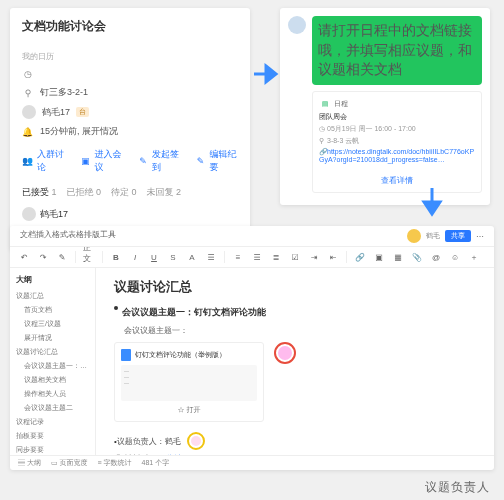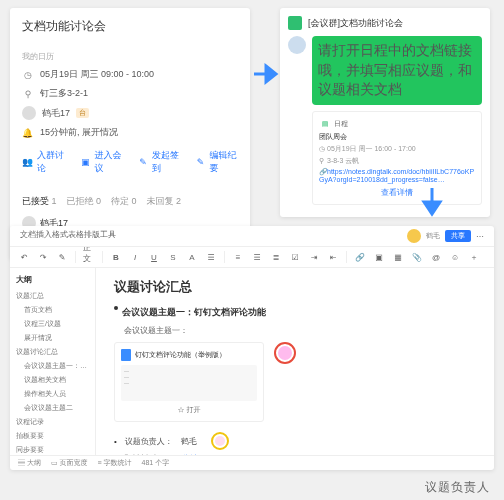--- a/index.html
+++ b/index.html
@@ -1,48 +1,48 @@
 <!DOCTYPE html>
 <html><head>
 <meta charset="utf-8">
 <style>
 *{box-sizing:border-box;margin:0;padding:0;font-family:"PingFang SC","Microsoft YaHei",sans-serif}
 body{width:504px;height:500px;background:#f0f0f0;position:relative;font-size:9px;color:#333}
 .panel{background:#fff;border-radius:3px;box-shadow:0 1px 4px rgba(0,0,0,.1);position:absolute}
 
 #card-event{left:10px;top:8px;width:240px;padding:10px 12px}
-#card-event h1{font-size:12px;font-weight:400}
+#card-event h1{font-size:12px;font-weight:700}
 .sub{color:#aaa;font-size:8px;margin-top:16px}
 .row{display:flex;align-items:center;gap:6px;margin-top:6px;font-size:9px;color:#555}
 .ic{width:12px;height:12px;display:inline-flex;align-items:center;justify-content:center;color:#888;flex:0 0 12px}
 .av{width:14px;height:14px;border-radius:50%;background:#ddd;display:inline-block}
 .lnk{color:#2878ff;word-break:break-all;font-size:8px;line-height:1.3;margin-top:8px}
 .btnrow{display:flex;gap:14px;margin-top:10px;font-size:9px}
 .btnrow span{color:#2878ff;display:flex;align-items:center;gap:3px}
 .btnrow .ic{color:#2878ff}
-.accept{margin-top:20px;display:flex;gap:10px;font-size:9px;color:#999}
+.accept{margin-top:12px;display:flex;gap:10px;font-size:9px;color:#999}
 .accept b{color:#333;font-weight:500}
 .organizer{margin-top:8px;display:flex;align-items:center;gap:4px}
 
 .arrow{position:absolute;color:#3a8dff}
 
 #card-chat{left:280px;top:8px;width:210px;padding:8px}
 .chat-head{display:flex;align-items:center;gap:6px;margin-bottom:6px}
 .sq-green{width:14px;height:14px;background:#2fbf71;border-radius:2px}
 .chat-title{font-size:9px;font-weight:500}
 .chat-body{display:flex;gap:6px}
 .chat-av{width:18px;height:18px;border-radius:50%;background:#cde}
 .bubble{background:#22c55e;border-radius:4px;padding:5px 6px;font-size:14px;color:#555;flex:1;line-height:1.4}
 .mini-card{border:1px solid #eee;border-radius:3px;margin:6px 0 4px 24px;padding:6px;font-size:7px;color:#666}
 .mini-card .hd{display:flex;align-items:center;gap:3px;margin-bottom:2px}
 .mini-card .hd .ic{color:#2fbf71}
 .mini-card .mt{color:#333;font-weight:500;margin-bottom:2px}
 .mini-card .ln{margin-top:2px;color:#999}
 .mini-card a{color:#2878ff;word-break:break-all}
-.mini-foot{text-align:center;color:#2878ff;font-size:8px;padding-top:4px}
+.mini-foot{text-align:center;color:#2878ff;font-size:8px;padding-top:12px}
 
 #editor{left:10px;top:226px;width:484px;height:244px;display:flex;flex-direction:column}
 .toolbar{display:flex;align-items:center;gap:7px;padding:4px 8px;border-bottom:1px solid #eee;font-size:8px;color:#555;flex-wrap:nowrap;overflow:hidden}
 .toolbar .sep{width:1px;height:12px;background:#eee}
 .toolbar .ti{width:12px;height:12px;display:inline-flex;align-items:center;justify-content:center;color:#666}
 .toolbar-right{margin-left:auto;display:flex;gap:5px;align-items:center}
 .avatar-y{width:14px;height:14px;border-radius:50%;background:#f6c84c}
 .pill{background:#2878ff;color:#fff;border-radius:2px;padding:1px 6px;font-size:7px}
 .menu{display:flex;padding:3px 10px;font-size:8px;color:#666;border-bottom:1px solid #eee}
 .ed-body{display:flex;flex:1;overflow:hidden}
@@ -57,34 +57,33 @@
 .dot-lead:before{content:"";width:4px;height:4px;background:#333;border-radius:50%}
 .doc-block{display:flex;align-items:flex-start;gap:10px;margin-top:6px}
 .doc-card{border:1px solid #eee;border-radius:3px;padding:6px;width:150px;font-size:7px}
 .doc-card .dh{display:flex;align-items:center;gap:4px;margin-bottom:4px}
 .doc-ico{width:10px;height:12px;background:#3a8dff;border-radius:1px}
 .doc-card .body{background:#f7f7f7;height:36px;border-radius:2px;margin-bottom:4px;padding:3px;color:#aaa;font-size:5px}
 .doc-card .ft{text-align:center;color:#666;font-size:7px}
 .av-ring{width:22px;height:22px;border-radius:50%;border:2px solid;display:flex;align-items:center;justify-content:center}
 .av-ring span{width:14px;height:14px;border-radius:50%}
 .bullets{margin-top:10px;font-size:8px;color:#555}
-.bullets .b{margin-top:3px;display:flex;align-items:center;gap:8px}
+.bullets .b{margin-top:3px;display:flex;align-items:center;gap:0}
 .bullets .b:before{content:"•";color:#333}
 .statusbar{border-top:1px solid #eee;display:flex;align-items:center;gap:10px;font-size:7px;color:#888;padding:2px 8px}
 .wm{position:absolute;right:14px;bottom:4px;font-size:12px;color:#666;font-weight:500;letter-spacing:1px}
 </style>
 </head>
 <body>
 
 <div id="card-event" class="panel">
   <h1>文档功能讨论会</h1>
   <div class="sub">我的日历</div>
   <div class="row">
     <span class="ic">◷</span>
-    <span>05月19日 周三 09:00 - 10:00</span>
   </div>
   <div class="row">
     <span class="ic">⚲</span>
     <span>钉三多3-2-1</span>
   </div>
   <div class="row">
     <span class="av"></span>
     <span>鹤毛17</span>
     <span style="background:#fdebd0;color:#b9770e;border-radius:2px;padding:0 3px;font-size:7px">台</span>
   </div>
@@ -124,24 +123,20 @@
     <b>评论 1</b>
     <span>只看创建人</span>
   </div>
 </div>
 
 <svg class="arrow" style="left:252px;top:62px" width="30" height="24">
     <path d="M2 12 L22 12 M14 4 L24 12 L14 20 Z" fill="#3a8dff" stroke="#3a8dff" stroke-width="3"></path>
   </svg>
 
 <div id="card-chat" class="panel">
-  <div class="chat-head">
-    <span class="sq-green"></span>
-    <span class="chat-title">[会议群]文档功能讨论会</span>
-  </div>
   <div class="chat-body">
     <span class="chat-av"></span>
     <div class="bubble">请打开日程中的文档链接哦，并填写相应议题，和议题相关文档</div>
   </div>
   <div class="mini-card">
     <div class="hd">
         <span class="ic">▤</span>
         <span>日程</span>
       </div>
     <div class="mt">团队周会</div>

